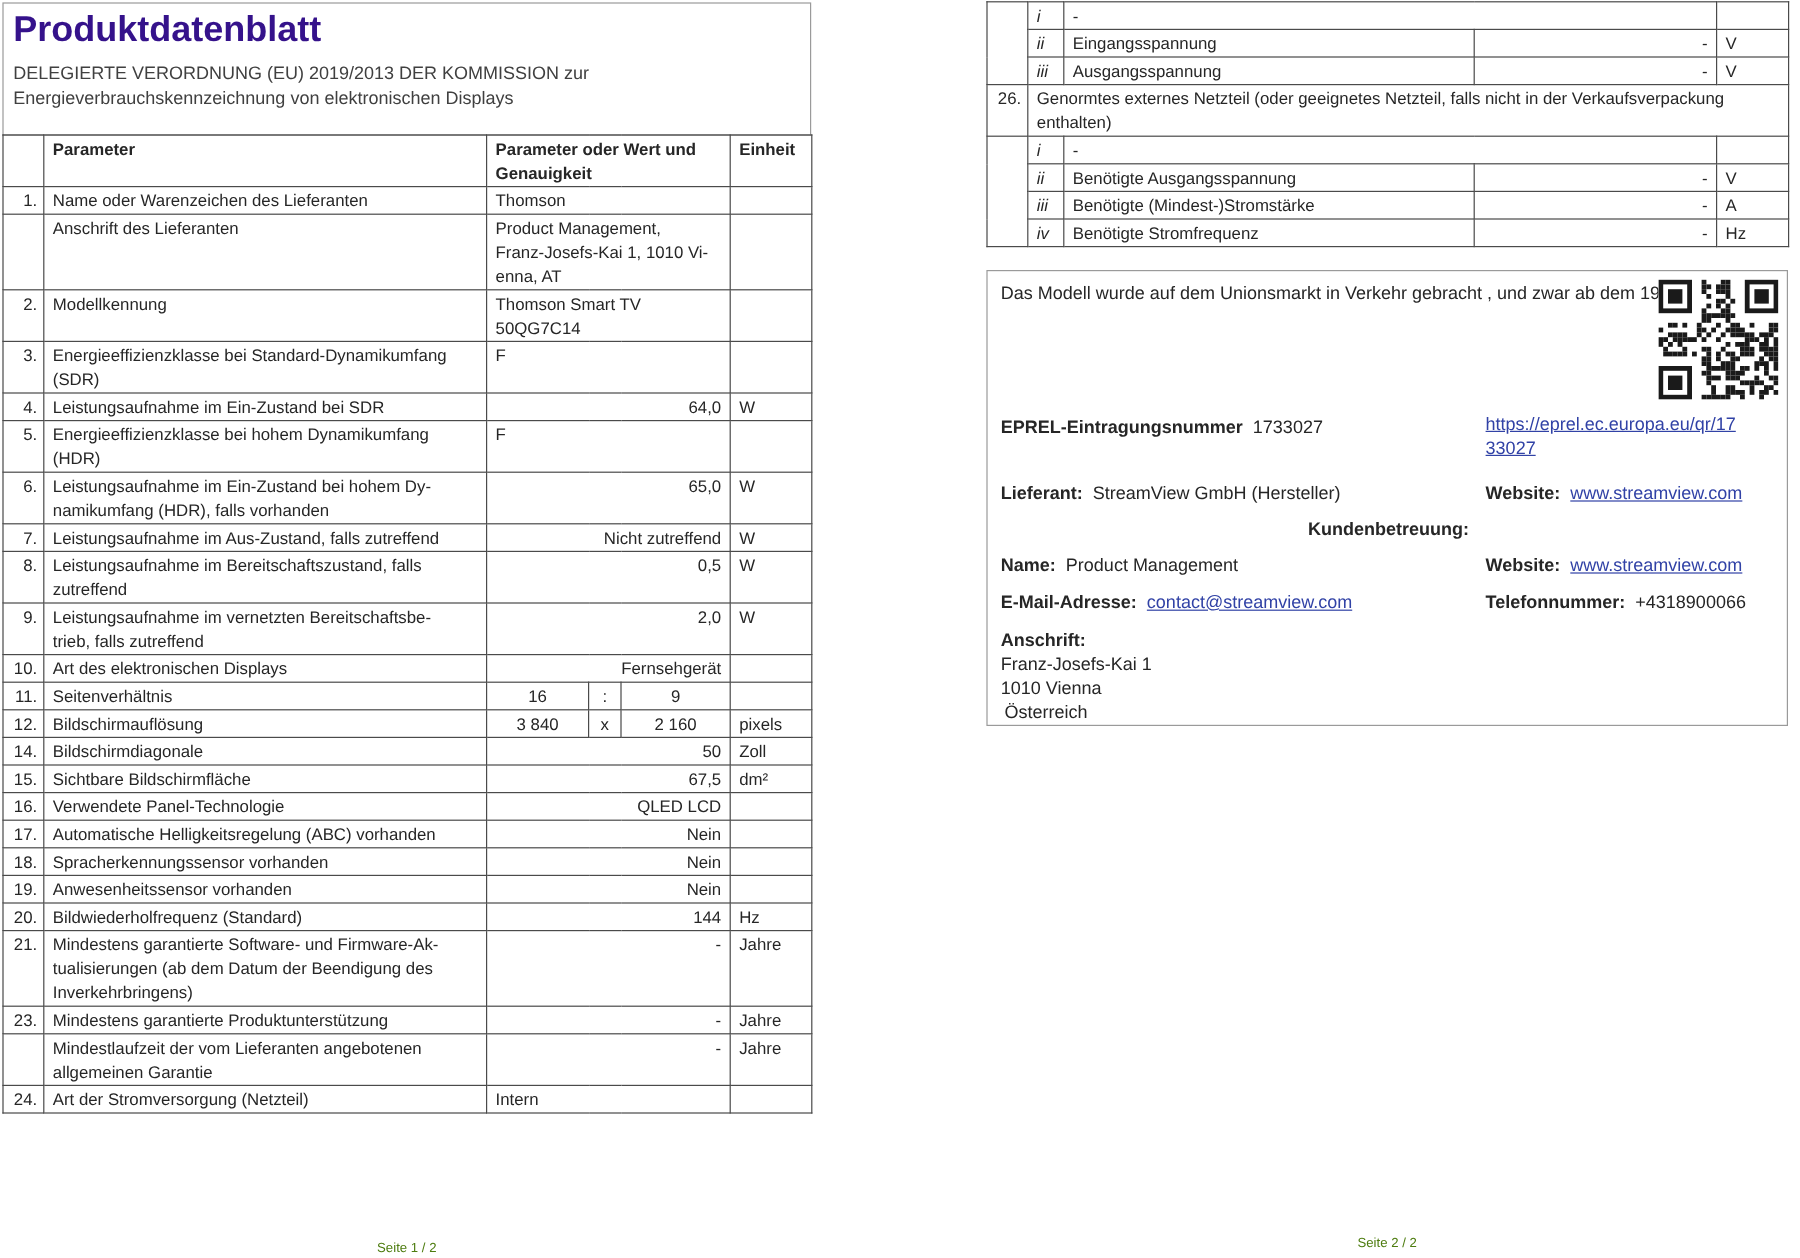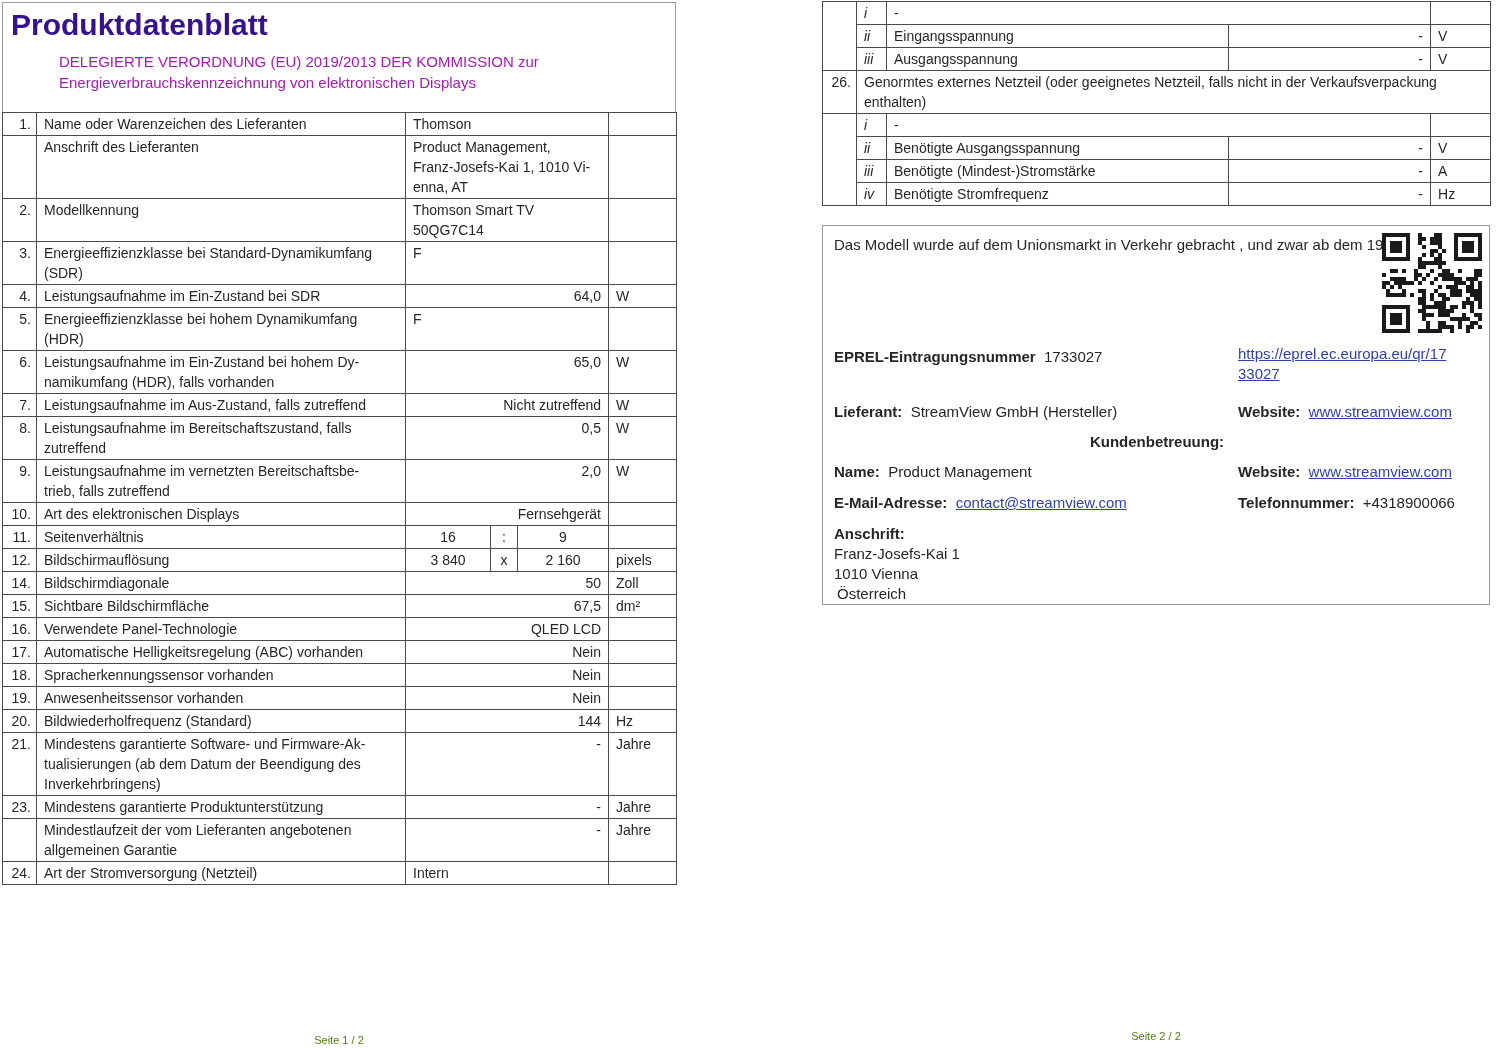--- a/index.html
+++ b/index.html
@@ -3,21 +3,21 @@
 <meta charset="utf-8">
 <style>
   html,body{margin:0;padding:0;background:#ffffff;}
   body{width:1500px;height:1048px;position:relative;font-family:"Liberation Sans",sans-serif;color:#262626;}
   .canvas{position:absolute;left:0;top:0;width:1500px;height:1048px;background:#fff;overflow:hidden;}
 
   
   .page-left{position:absolute;left:2px;top:2px;width:674px;}
   .title-box{box-sizing:border-box;width:674px;height:111px;border:1px solid #9a9a9a;padding:3px 8px;}
   .doc-title{font-size:30px;font-weight:bold;color:#35128b;margin:2px 0 9px 0;line-height:34px;}
-  .subtitle{font-size:15px;line-height:21px;color:#a21caf;margin-left:48px;}
+  .subtitle{font-size:15px;line-height:21px;color:#404040;}
 
   table.sheet{border-collapse:collapse;table-layout:fixed;margin-top:-1px;}
   table.sheet td{border:1px solid #4a4a4a;font-size:14px;line-height:20px;padding:1px 7px;
                  vertical-align:top;white-space:pre-line;overflow:hidden;}
   table.sheet td.num{text-align:right;padding-right:5px;padding-left:2px;}
   table.sheet td.hdr{font-weight:bold;}
   td.al{text-align:left;} td.ar{text-align:right;} td.ac{text-align:center;}
   td.unit{padding-left:7px;}
   td.sub-roman{font-style:italic;text-align:left;padding-left:6px;}
 
@@ -51,20 +51,27 @@
     <table class="sheet" style="width:674px;">
       <colgroup>
           <col style="width:34px">
           <col style="width:369px">
           <col style="width:85px">
           <col style="width:27px">
           <col style="width:91px">
           <col style="width:68px">
         </colgroup>
       <tbody>
+          <tr>
+        <td class="num"></td>
+        <td class="hdr">Parameter</td>
+        <td class="hdr" colspan="3">Parameter oder Wert und
+Genauigkeit</td>
+        <td class="hdr unit">Einheit</td>
+      </tr>
       <tr>
             <td class="num">1.</td>
             <td>Name oder Warenzeichen des Lieferanten</td>
             <td colspan="3" class="al">Thomson</td>
             <td class="unit"></td>
           </tr>
       <tr>
             <td class="num"></td>
             <td>Anschrift des Lieferanten</td>
             <td colspan="3" class="al">Product Management,

